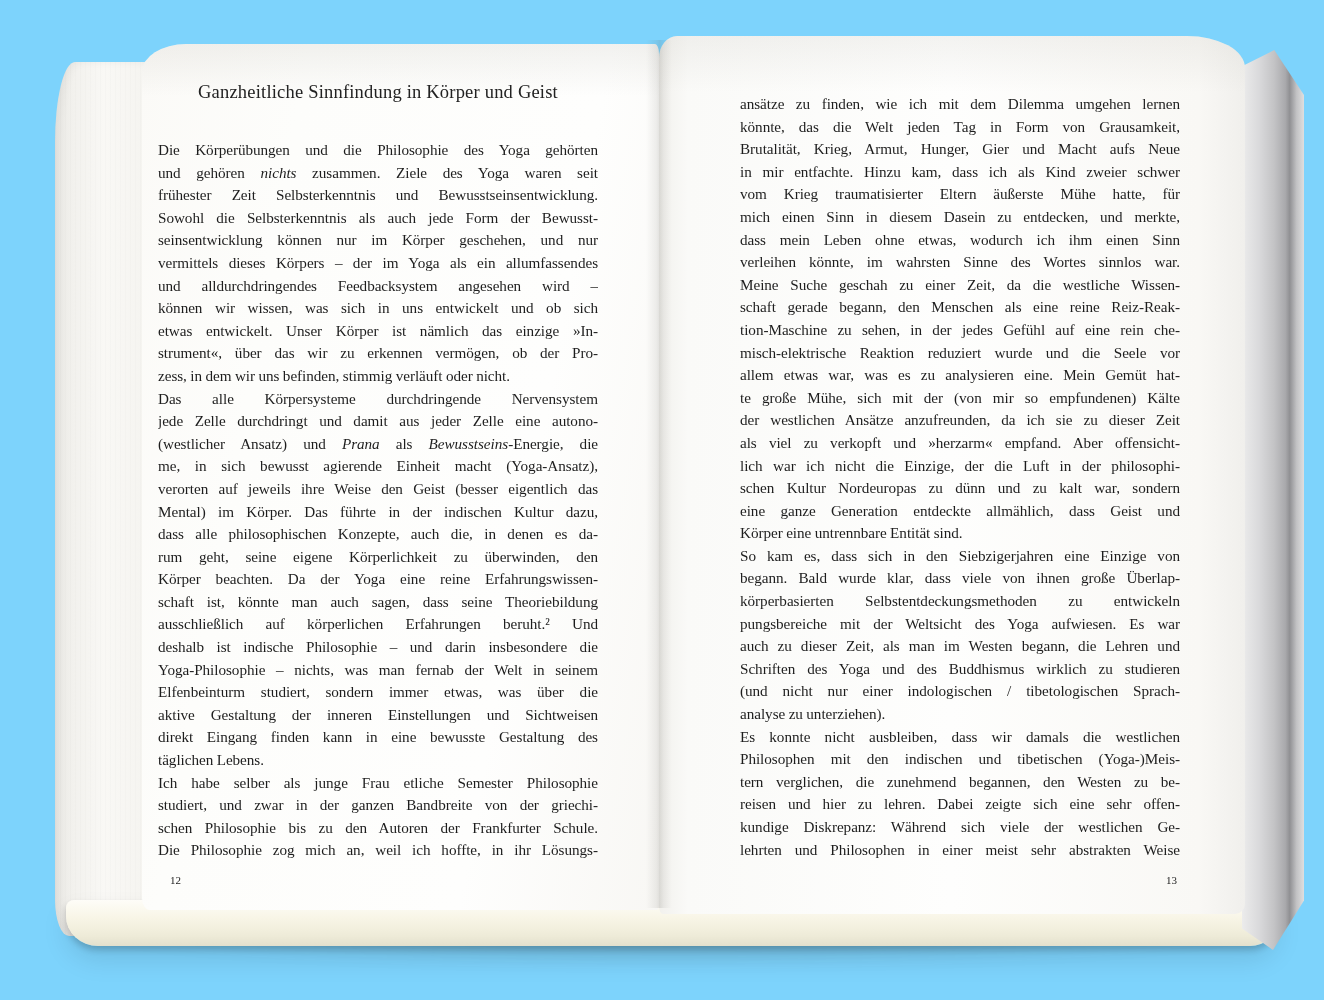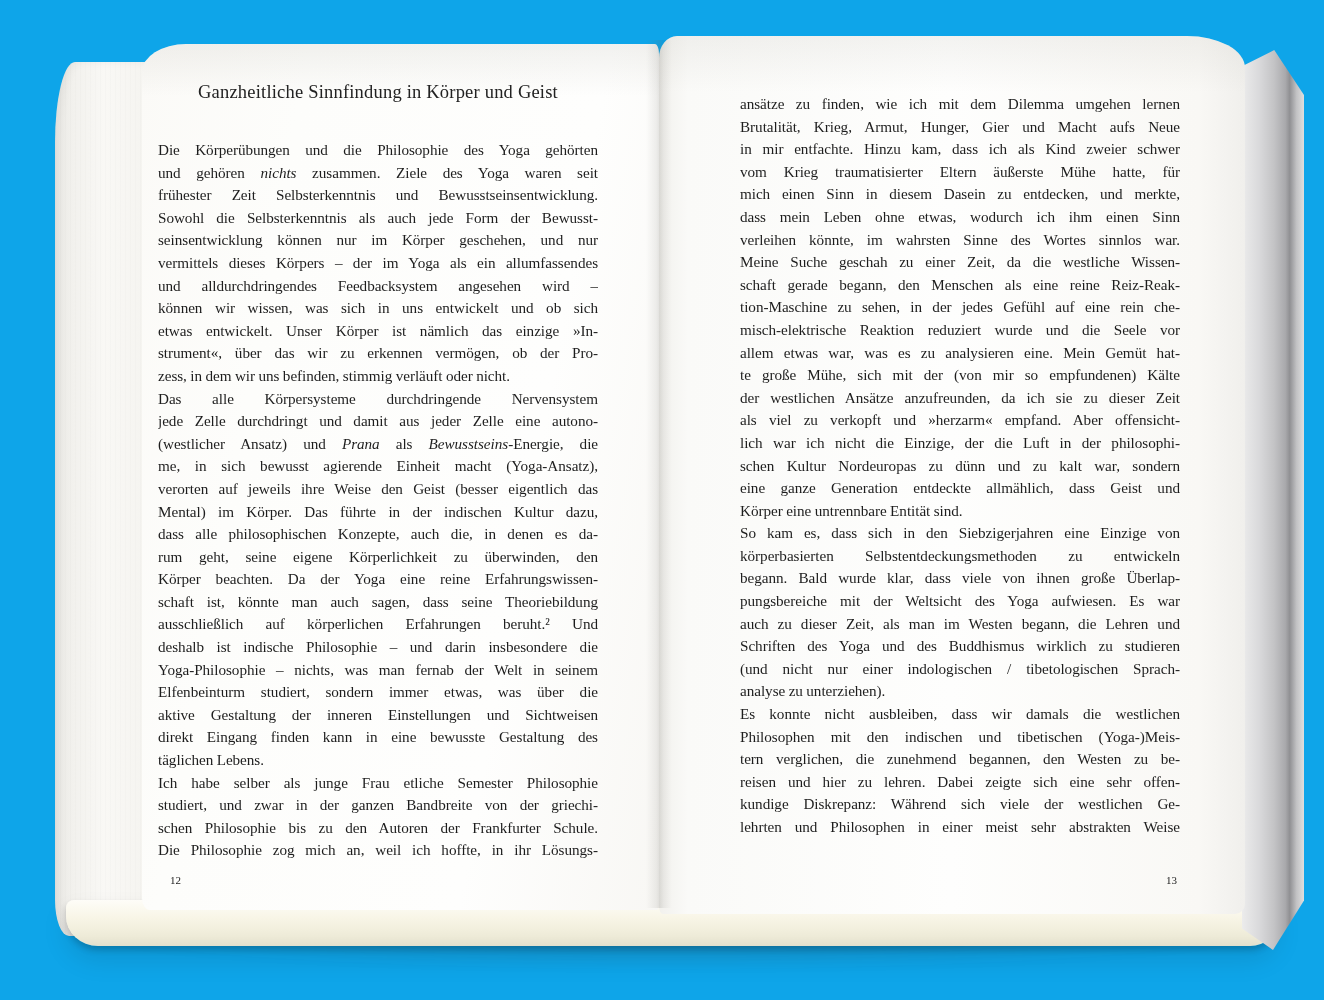--- a/index.html
+++ b/index.html
@@ -1,18 +1,18 @@
 <!DOCTYPE html>
 <html><head>
 <meta charset="utf-8">
 <style>
   html,body { margin:0; padding:0; background:#ffffff; }
   .stage {
     position:relative; width:1324px; height:1000px; overflow:hidden;
-    background:#0ea5e9;
+    background:#7dd3fc;
     font-family:"Liberation Serif","DejaVu Serif",serif;
   }
   
   .floor-shadow {
     position:absolute; left:88px; top:916px; width:1166px; height:48px;
     background:radial-gradient(ellipse at 50% 30%, rgba(60,60,58,.24), rgba(0,0,0,0) 72%);
     filter:blur(7px);
   }
   
   .left-edge {
@@ -136,20 +136,21 @@
         <div class="line">Ich habe selber als junge Frau etliche Semester Philosophie</div>
         <div class="line">studiert, und zwar in der ganzen Bandbreite von der griechi-</div>
         <div class="line">schen Philosophie bis zu den Autoren der Frankfurter Schule.</div>
         <div class="line">Die Philosophie zog mich an, weil ich hoffte, in ihr Lösungs-</div>
       </div>
     </div>
 
   <div class="body-right">
       <div class="para">
         <div class="line">ansätze zu finden, wie ich mit dem Dilemma umgehen lernen</div>
+        <div class="line">könnte, das die Welt jeden Tag in Form von Grausamkeit,</div>
         <div class="line">Brutalität, Krieg, Armut, Hunger, Gier und Macht aufs Neue</div>
         <div class="line">in mir entfachte. Hinzu kam, dass ich als Kind zweier schwer</div>
         <div class="line">vom Krieg traumatisierter Eltern äußerste Mühe hatte, für</div>
         <div class="line">mich einen Sinn in diesem Dasein zu entdecken, und merkte,</div>
         <div class="line">dass mein Leben ohne etwas, wodurch ich ihm einen Sinn</div>
         <div class="line">verleihen könnte, im wahrsten Sinne des Wortes sinnlos war.</div>
         <div class="line">Meine Suche geschah zu einer Zeit, da die westliche Wissen-</div>
         <div class="line">schaft gerade begann, den Menschen als eine reine Reiz-Reak-</div>
         <div class="line">tion-Maschine zu sehen, in der jedes Gefühl auf eine rein che-</div>
         <div class="line">misch-elektrische Reaktion reduziert wurde und die Seele vor</div>
@@ -157,22 +158,22 @@
         <div class="line">te große Mühe, sich mit der (von mir so empfundenen) Kälte</div>
         <div class="line">der westlichen Ansätze anzufreunden, da ich sie zu dieser Zeit</div>
         <div class="line">als viel zu verkopft und »herzarm« empfand. Aber offensicht-</div>
         <div class="line">lich war ich nicht die Einzige, der die Luft in der philosophi-</div>
         <div class="line">schen Kultur Nordeuropas zu dünn und zu kalt war, sondern</div>
         <div class="line">eine ganze Generation entdeckte allmählich, dass Geist und</div>
         <div class="line last">Körper eine untrennbare Entität sind.</div>
       </div>
       <div class="para">
         <div class="line">So kam es, dass sich in den Siebzigerjahren eine Einzige von</div>
+        <div class="line">begann. Bald wurde klar, dass viele von ihnen große Überlap-</div>
         <div class="line">körperbasierten Selbstentdeckungsmethoden zu entwickeln</div>
-        <div class="line">begann. Bald wurde klar, dass viele von ihnen große Überlap-</div>
         <div class="line">pungsbereiche mit der Weltsicht des Yoga aufwiesen. Es war</div>
         <div class="line">auch zu dieser Zeit, als man im Westen begann, die Lehren und</div>
         <div class="line">Schriften des Yoga und des Buddhismus wirklich zu studieren</div>
         <div class="line">(und nicht nur einer indologischen / tibetologischen Sprach-</div>
         <div class="line last">analyse zu unterziehen).</div>
       </div>
       <div class="para">
         <div class="line">Es konnte nicht ausbleiben, dass wir damals die westlichen</div>
         <div class="line">Philosophen mit den indischen und tibetischen (Yoga-)Meis-</div>
         <div class="line">tern verglichen, die zunehmend begannen, den Westen zu be-</div>

